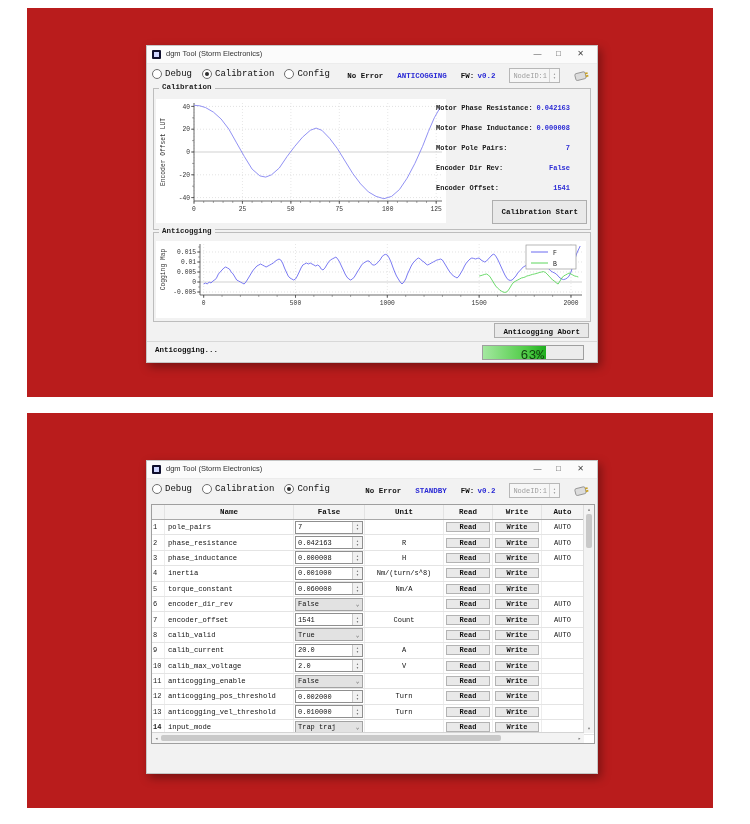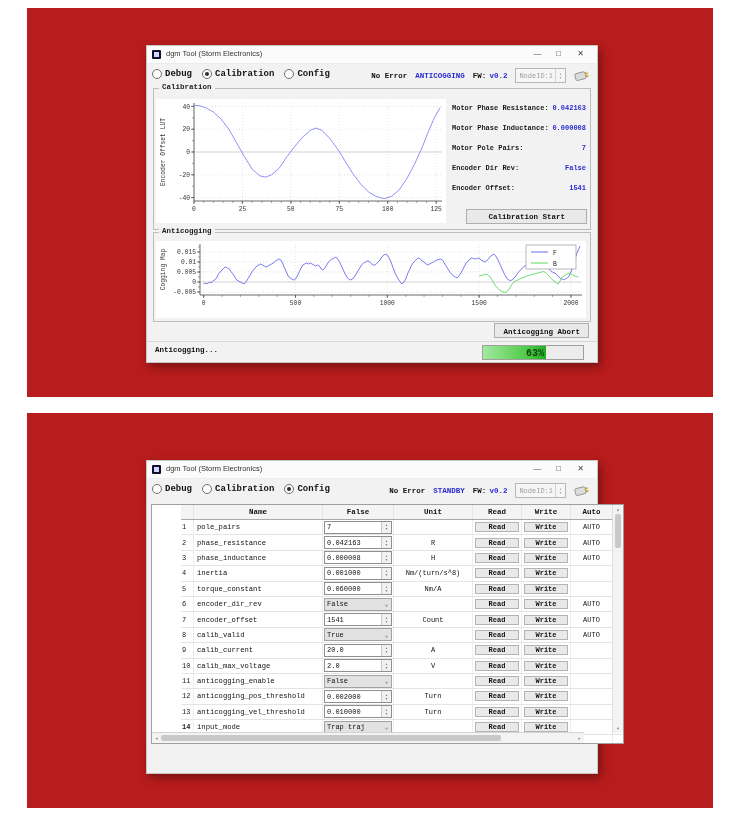--- a/index.html
+++ b/index.html
@@ -19,25 +19,25 @@
   .app-icon::after{content:"";position:absolute;left:2px;top:2px;width:5px;height:5px;background:#cfd6ff;}
   .title-text{position:absolute;left:19px;top:3px;font-family:"Liberation Sans",sans-serif;
               font-size:7.5px;color:#333;white-space:nowrap;}
   .tb-btn{position:absolute;top:1px;width:15px;height:14px;line-height:14px;text-align:center;
           font-family:"Liberation Sans",sans-serif;font-size:8px;color:#444;cursor:default;}
   .tb-min{right:52px;} .tb-max{right:31px;} .tb-close{right:9px;}
 
   
   .toolbar{position:relative;height:24px;}
   .radios{position:absolute;left:5px;top:5px;display:flex;gap:10px;align-items:center;}
-  .radio-item{display:flex;align-items:center;gap:3px;font-size:9px;font-weight:700;color:#111;}
+  .radio-item{display:flex;align-items:center;gap:3px;font-size:9px;font-weight:400;color:#111;}
   .radio-circle{width:8px;height:8px;border:1px solid #6f6f6f;border-radius:50%;background:#fff;position:relative;flex:none;}
   .radio-circle.sel::after{content:"";position:absolute;left:1.5px;top:1.5px;width:4.5px;height:4.5px;
                            background:#2e2e2e;border-radius:50%;}
-  .status-cluster{position:absolute;right:5px;top:4px;display:flex;align-items:center;gap:8px;
+  .status-cluster{position:absolute;right:5px;top:4px;display:flex;align-items:center;gap:14px;
                   font-size:7.5px;font-weight:700;white-space:nowrap;}
   .st-error{color:#111;}
   .st-state{color:#2b2bd5;}
   .st-fw{color:#111;} .st-fw b{color:#2b2bd5;font-weight:700;margin-left:3px;}
   .nodebox{display:flex;align-items:center;border:1px solid #b7b7b7;background:#f6f6f6;
            color:#9d9d9d;font-size:7px;font-weight:400;height:13px;padding-left:3px;}
   .spins{display:flex;flex-direction:column;align-items:center;justify-content:center;
          width:9px;height:100%;margin-left:2px;border-left:1px solid #d2d2d2;
          font-size:4px;line-height:4px;color:#8a8a8a;}
   .plug{width:18px;height:13px;}
@@ -45,40 +45,40 @@
   
   .groupbox{position:absolute;border:1px solid #bdbdbd;}
   .gb-title{position:absolute;top:-6px;left:5px;background:#f2f2f2;padding:0 3px;
             font-size:7.5px;font-weight:700;color:#222;}
   #gb-cal{left:6px;top:42px;width:436px;height:140px;}
   #gb-anti{left:6px;top:186px;width:436px;height:88px;}
   #chart1{position:absolute;left:2px;top:10px;width:290px;height:124px;}
   #chart2{position:absolute;left:2px;top:8px;width:430px;height:77px;}
   svg text{font-family:"Liberation Mono","DejaVu Sans Mono",monospace;}
 
-  .params{position:absolute;left:298px;top:13px;width:134px;}
+  .params{position:absolute;left:282px;top:13px;width:134px;}
   .param-row{display:flex;justify-content:space-between;align-items:center;height:12px;margin-bottom:8px;}
   .param-label{font-size:7px;font-weight:700;color:#1a1a1a;white-space:nowrap;}
   .param-value{font-size:7px;font-weight:700;color:#2b2bd5;}
 
   .btn{background:#e9e9e9;border:1px solid #aeaeae;font-family:inherit;font-size:7.5px;
        font-weight:700;color:#111;text-align:center;cursor:default;}
-  #calib-start{position:absolute;right:3px;bottom:5px;height:15px;padding:0 21px;}
+  #calib-start{position:absolute;right:3px;bottom:5px;height:24px;padding:0 8px;}
   #anti-abort{position:absolute;right:8px;top:277px;height:15px;padding:4px 8px;}
 
   .sep{position:absolute;left:0;right:0;top:295px;border-top:1px solid #d8d8d8;}
   .sb-text{position:absolute;left:8px;top:300px;font-size:7.5px;font-weight:700;}
   .progress{position:absolute;right:13px;top:299px;width:100px;height:13px;
             border:1px solid #9f9f9f;background:#ececec;}
   .progress-fill{height:100%;background:linear-gradient(90deg,#a4e8a0,#4ecb45 70%,#1fae1f);position:relative;}
-  .progress-label{position:absolute;right:2px;top:2px;font-size:10px;font-weight:700;color:#12410f;}
+  .progress-label{position:absolute;right:2px;top:2px;font-size:13px;font-weight:400;color:#12410f;}
 
   
   #table{position:absolute;left:4px;top:43px;width:442px;height:238px;border:1px solid #9f9f9f;
-         background:#fff;overflow:hidden;padding-left:29px;}
+         background:#fff;overflow:hidden;}
   .t-head{display:grid;grid-template-columns:13px 129px 71px 79px 49px 49px 42px;height:14px;
           background:#f4f4f4;border-bottom:1px solid #a9a9a9;}
   .t-head .hc{display:flex;align-items:center;justify-content:center;font-size:7.5px;font-weight:700;
               border-right:1px solid #e3e3e3;overflow:hidden;}
   .t-row{display:grid;grid-template-columns:13px 129px 71px 79px 49px 49px 42px;height:14.4px;
          border-bottom:1px solid #e4e4e4;background:#fff;}
   .t-row>div{border-right:1px solid #ededed;display:flex;align-items:center;overflow:hidden;}
   .c-num{font-size:7px;color:#222;padding-left:1px;justify-content:flex-start;}
   .c-num.boldnum{font-weight:700;}
   .c-name{font-size:7.2px;padding-left:3px;white-space:nowrap;}

